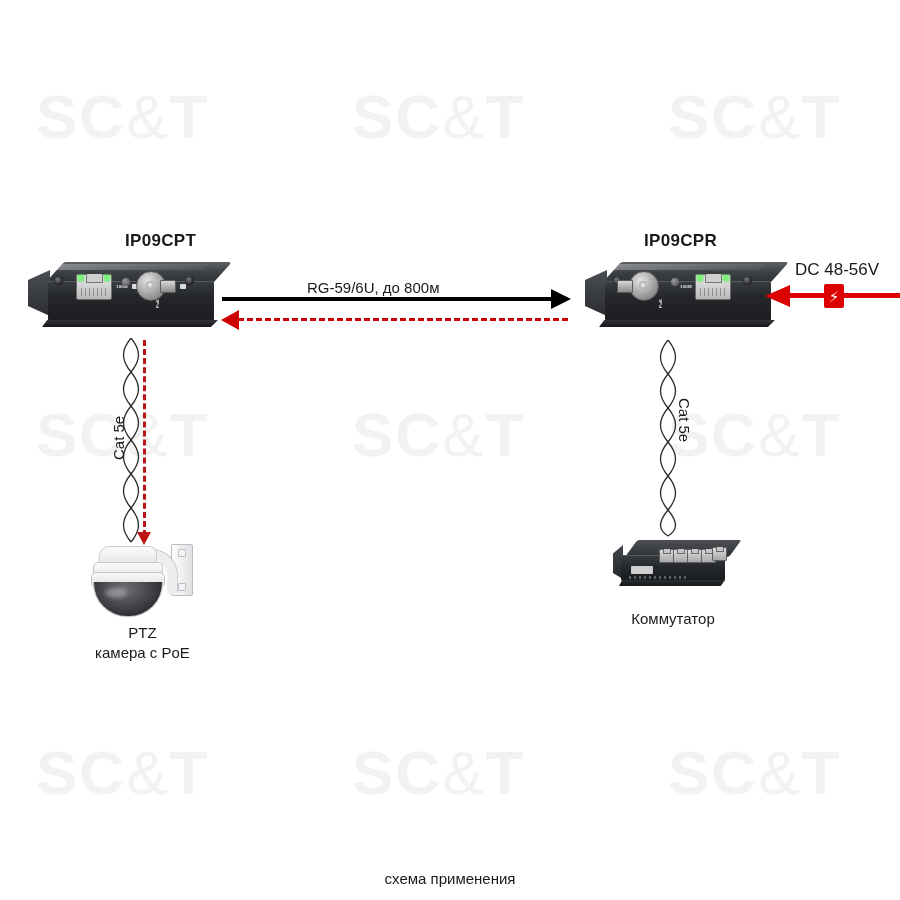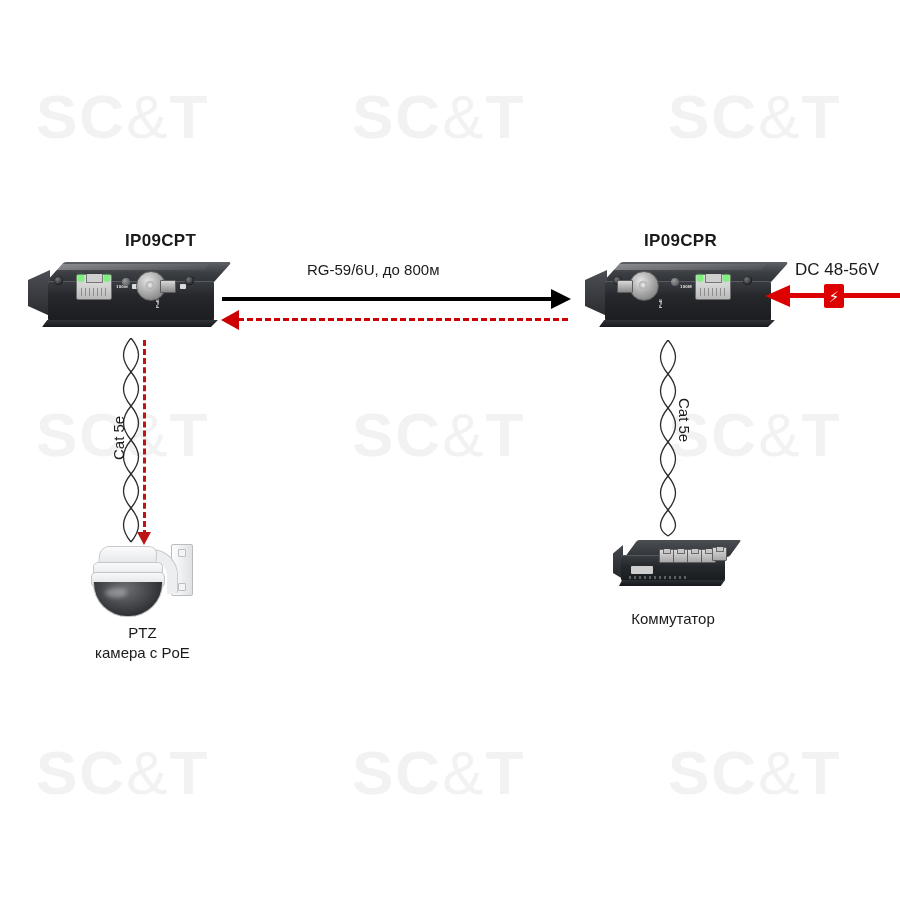--- a/index.html
+++ b/index.html
@@ -199,21 +199,21 @@
       <div class="pin"></div>
       <div class="barrel" style="left:-12px;"></div>
     </div>
     <div class="ledbtn" style="left:86px;"></div>
     <div class="rj45" style="left:110px;"></div>
     <div class="led" style="left:112px;"></div>
     <div class="led" style="left:138px;"></div>
     <div class="foot"></div>
   </div>
 
-  <div class="lbl cablelabel" style="left:307px;top:261px;">RG-59/6U, до 800м</div>
+  <div class="lbl cablelabel" style="left:307px;top:279px;">RG-59/6U, до 800м</div>
 
   <div class="hline" style="left:222px;top:297px;width:330px;"></div>
   <div class="harrow right" style="left:551px;top:289px;"></div>
 
   <div class="dashred" style="left:238px;top:318px;width:330px;"></div>
   <div class="harrow left-red" style="left:221px;top:310px;"></div>
 
   <div class="lbl power-label" style="left:795px;top:259px;">DC 48-56V</div>
 
   <div class="redline" style="left:790px;top:293px;width:110px;"></div>
@@ -265,14 +265,15 @@
     </div>
     <div class="port" style="left:46px;"></div>
     <div class="port" style="left:60px;"></div>
     <div class="port" style="left:74px;"></div>
     <div class="port" style="left:88px;"></div>
     <div class="port" style="left:99px;top:7px;"></div>
     <div class="base"></div>
   </div>
   <div class="lbl nodename" style="left:608px;top:610px;width:130px;">Коммутатор</div>
 
+  <div class="lbl caption" style="left:0;top:870px;width:900px;text-align:center;">схема применения</div>
 
 </div>
 
 </body></html>

